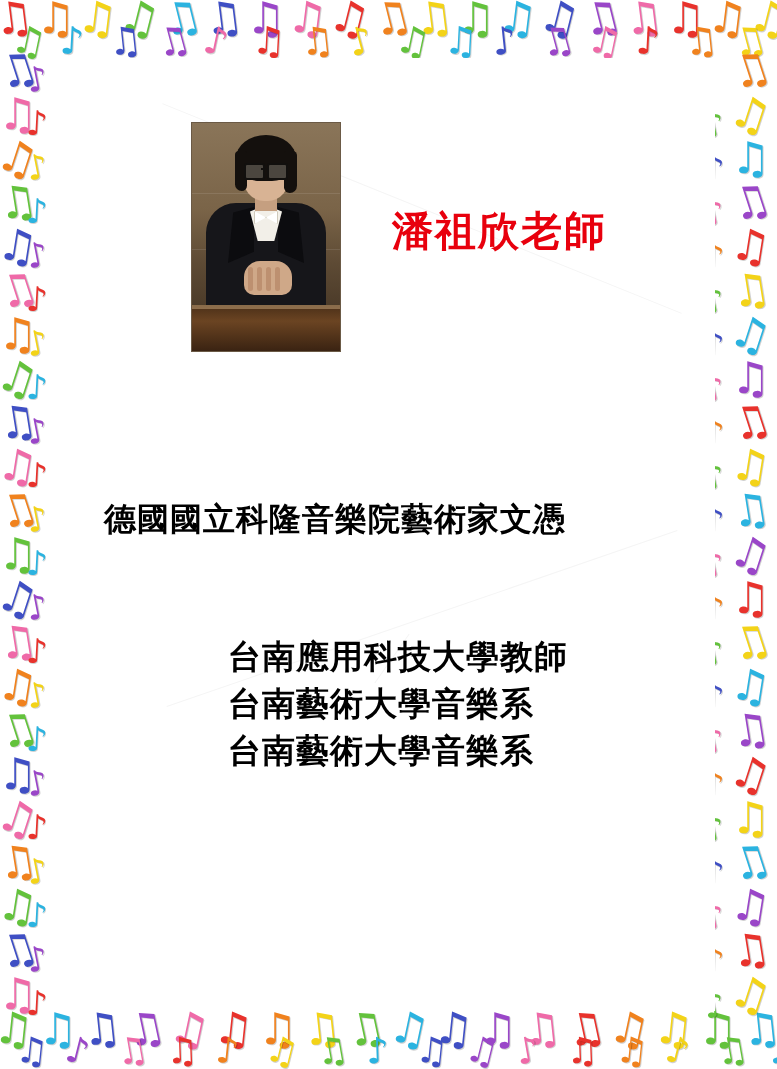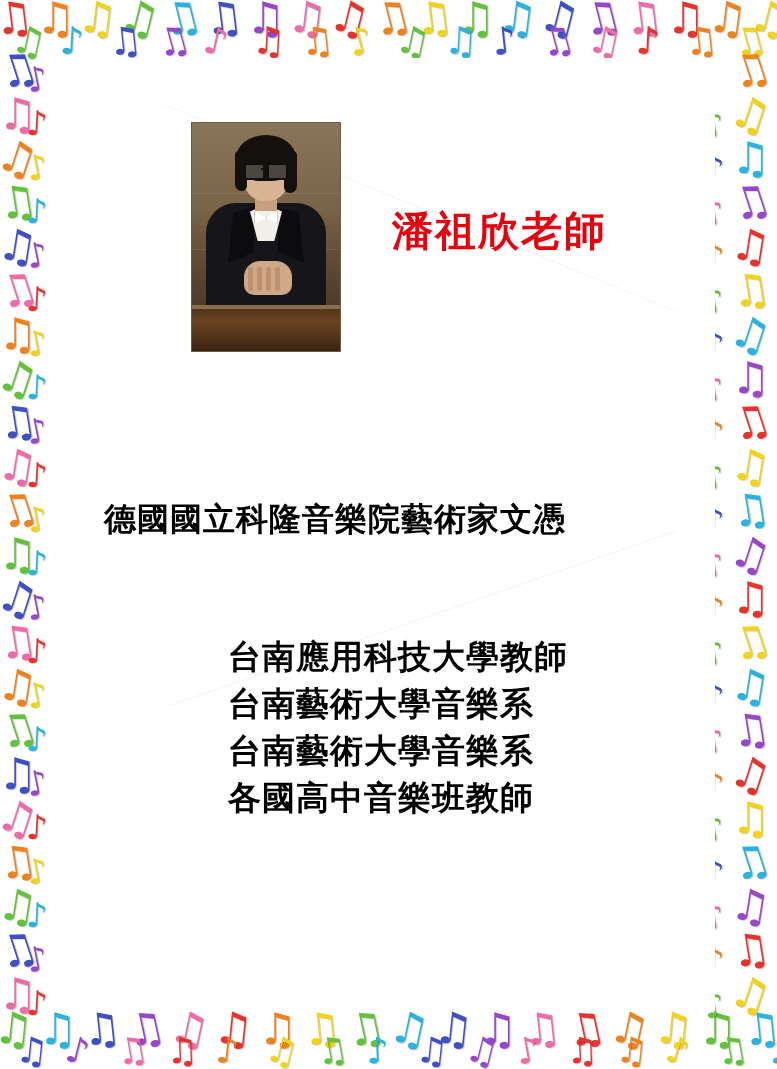--- a/index.html
+++ b/index.html
@@ -454,16 +454,15 @@
   <div class="name-title">潘祖欣老師</div>
 
 
   <div class="body-line edu-text">德國國立科隆音樂院藝術家文憑</div>
 
 
   <div class="exp-list">
     <div class="exp-item">台南應用科技大學教師</div>
     <div class="exp-item">台南藝術大學音樂系</div>
     <div class="exp-item">台南藝術大學音樂系</div>
-    <div class="exp-item">各國高中音樂班教師</div>
   </div>
 
 </div>
 
 </body></html>

